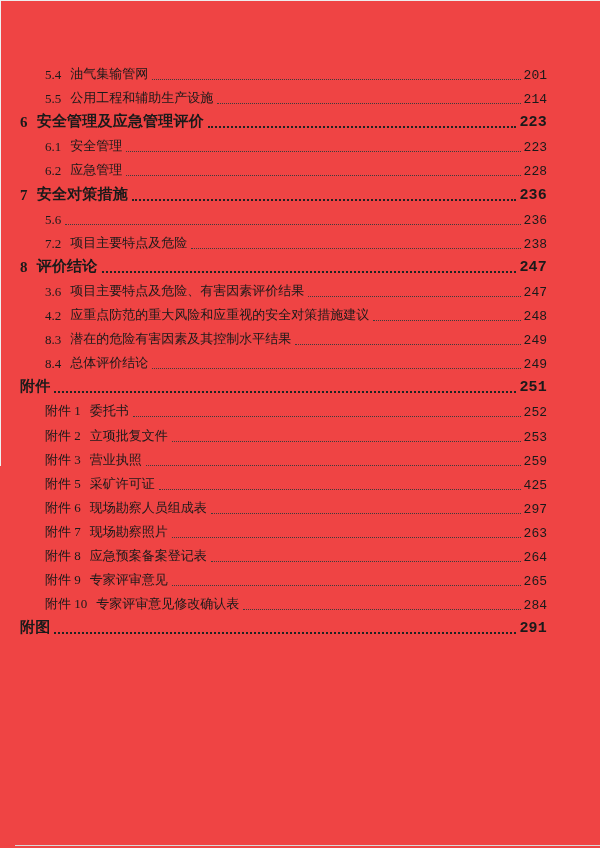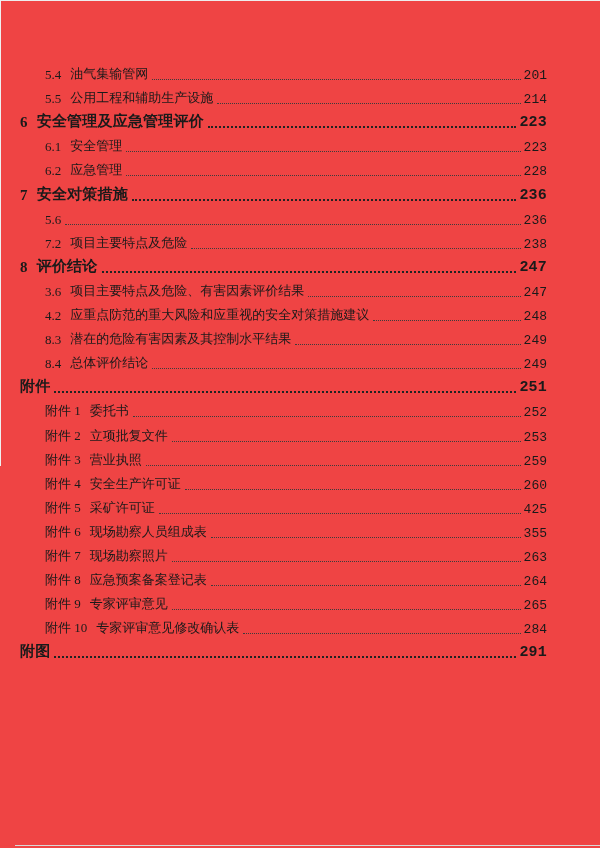--- a/index.html
+++ b/index.html
@@ -179,36 +179,30 @@
     <span class="leader"></span>
     <span class="pg">253</span>
   </div>
       <div class="row lv2">
     <span class="num">附件 3</span>
     <span class="title">营业执照</span>
     <span class="leader"></span>
     <span class="pg">259</span>
   </div>
       <div class="row lv2">
-    <span class="num">附件 4</span>
-    <span class="title">安全生产许可证</span>
-    <span class="leader"></span>
-    <span class="pg">260</span>
-  </div>
-      <div class="row lv2">
     <span class="num">附件 5</span>
     <span class="title">采矿许可证</span>
     <span class="leader"></span>
     <span class="pg">425</span>
   </div>
       <div class="row lv2">
     <span class="num">附件 6</span>
     <span class="title">现场勘察人员组成表</span>
     <span class="leader"></span>
-    <span class="pg">355</span>
+    <span class="pg">297</span>
   </div>
       <div class="row lv2">
     <span class="num">附件 7</span>
     <span class="title">现场勘察照片</span>
     <span class="leader"></span>
     <span class="pg">263</span>
   </div>
       <div class="row lv2">
     <span class="num">附件 8</span>
     <span class="title">应急预案备案登记表</span>

